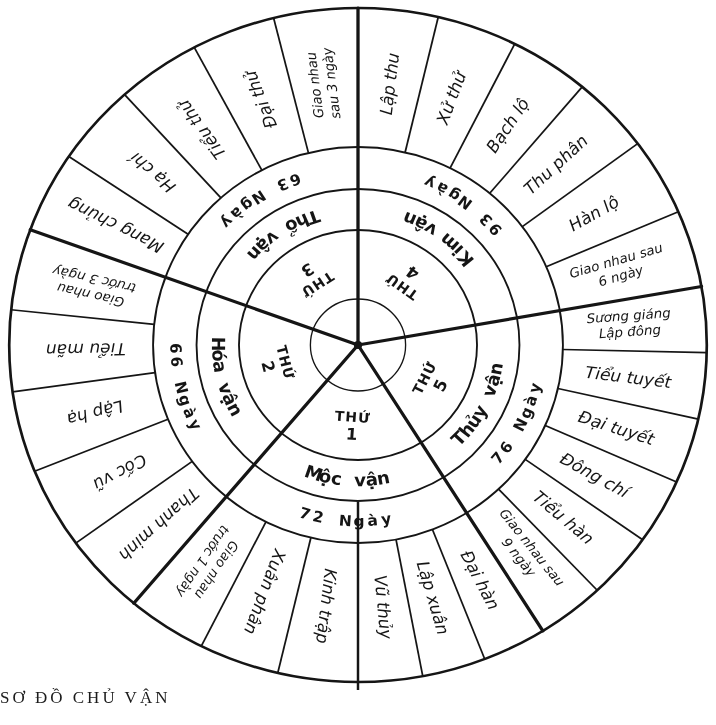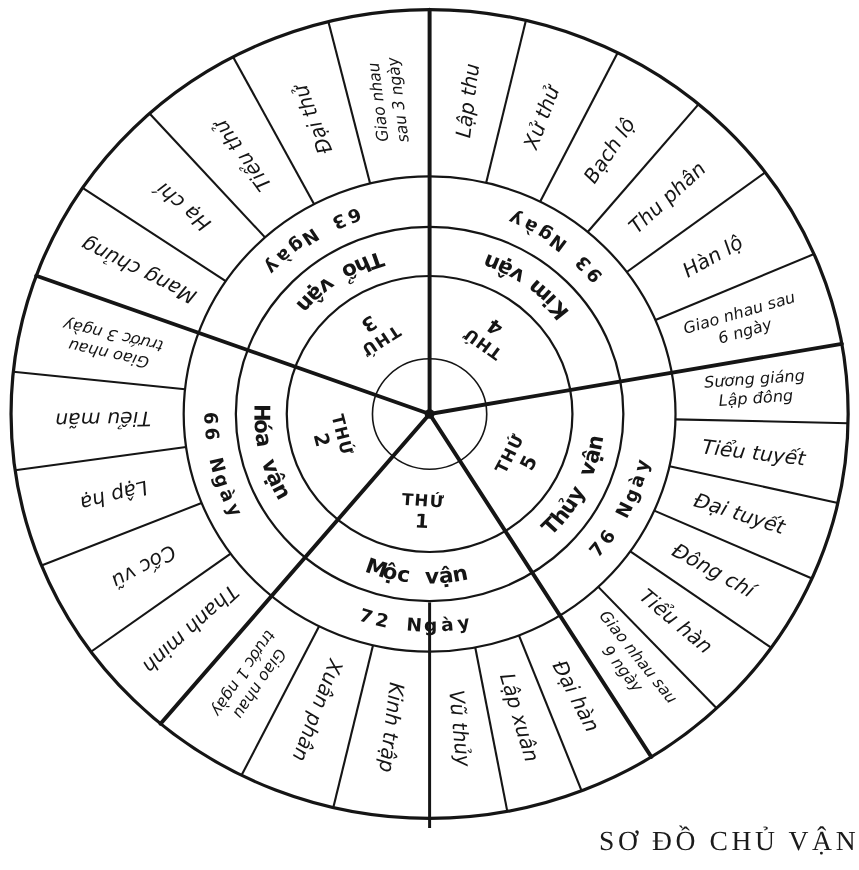--- a/index.html
+++ b/index.html
@@ -5,22 +5,22 @@
   html,body{margin:0;padding:0;background:#fff;width:716px;height:725px;overflow:hidden}
   body{font-family:"DejaVu Sans",sans-serif;color:#151515}
   #wheel-svg{display:block}
   text{fill:#151515;text-anchor:middle}
   .term{font:italic 16.5px "DejaVu Sans",sans-serif}
   .giao{font:italic 13px "DejaVu Sans",sans-serif}
   .van{font:700 17.5px "DejaVu Sans",sans-serif}
   .day{font:600 15px "DejaVu Sans",sans-serif}
   .thu{font:700 13.5px "DejaVu Sans",sans-serif;letter-spacing:1px}
   .thun{font:700 16px "DejaVu Sans",sans-serif}
-  #diagram-title{width:716px;text-align:right;margin-top:-12px;
-     font-family:"Liberation Serif",serif;font-size:23px;letter-spacing:3px;color:#1b1b1b}
+  #diagram-title{width:716px;text-align:left;margin-top:-12px;
+     font-family:"Liberation Serif",serif;font-size:17px;letter-spacing:3px;color:#1b1b1b}
 </style>
 </head>
 <body>
 
 <svg id="wheel-svg" width="716" height="700" viewBox="0 0 716 700" xmlns="http://www.w3.org/2000/svg">
     <g transform="translate(358,345) scale(1.035 1)">
       <circle r="46" fill="none" stroke="#151515" stroke-width="1.3"></circle>
       <circle r="115" fill="none" stroke="#151515" stroke-width="1.8"></circle>
       <circle r="156" fill="none" stroke="#151515" stroke-width="1.8"></circle>
       <circle r="198" fill="none" stroke="#151515" stroke-width="1.8"></circle>

